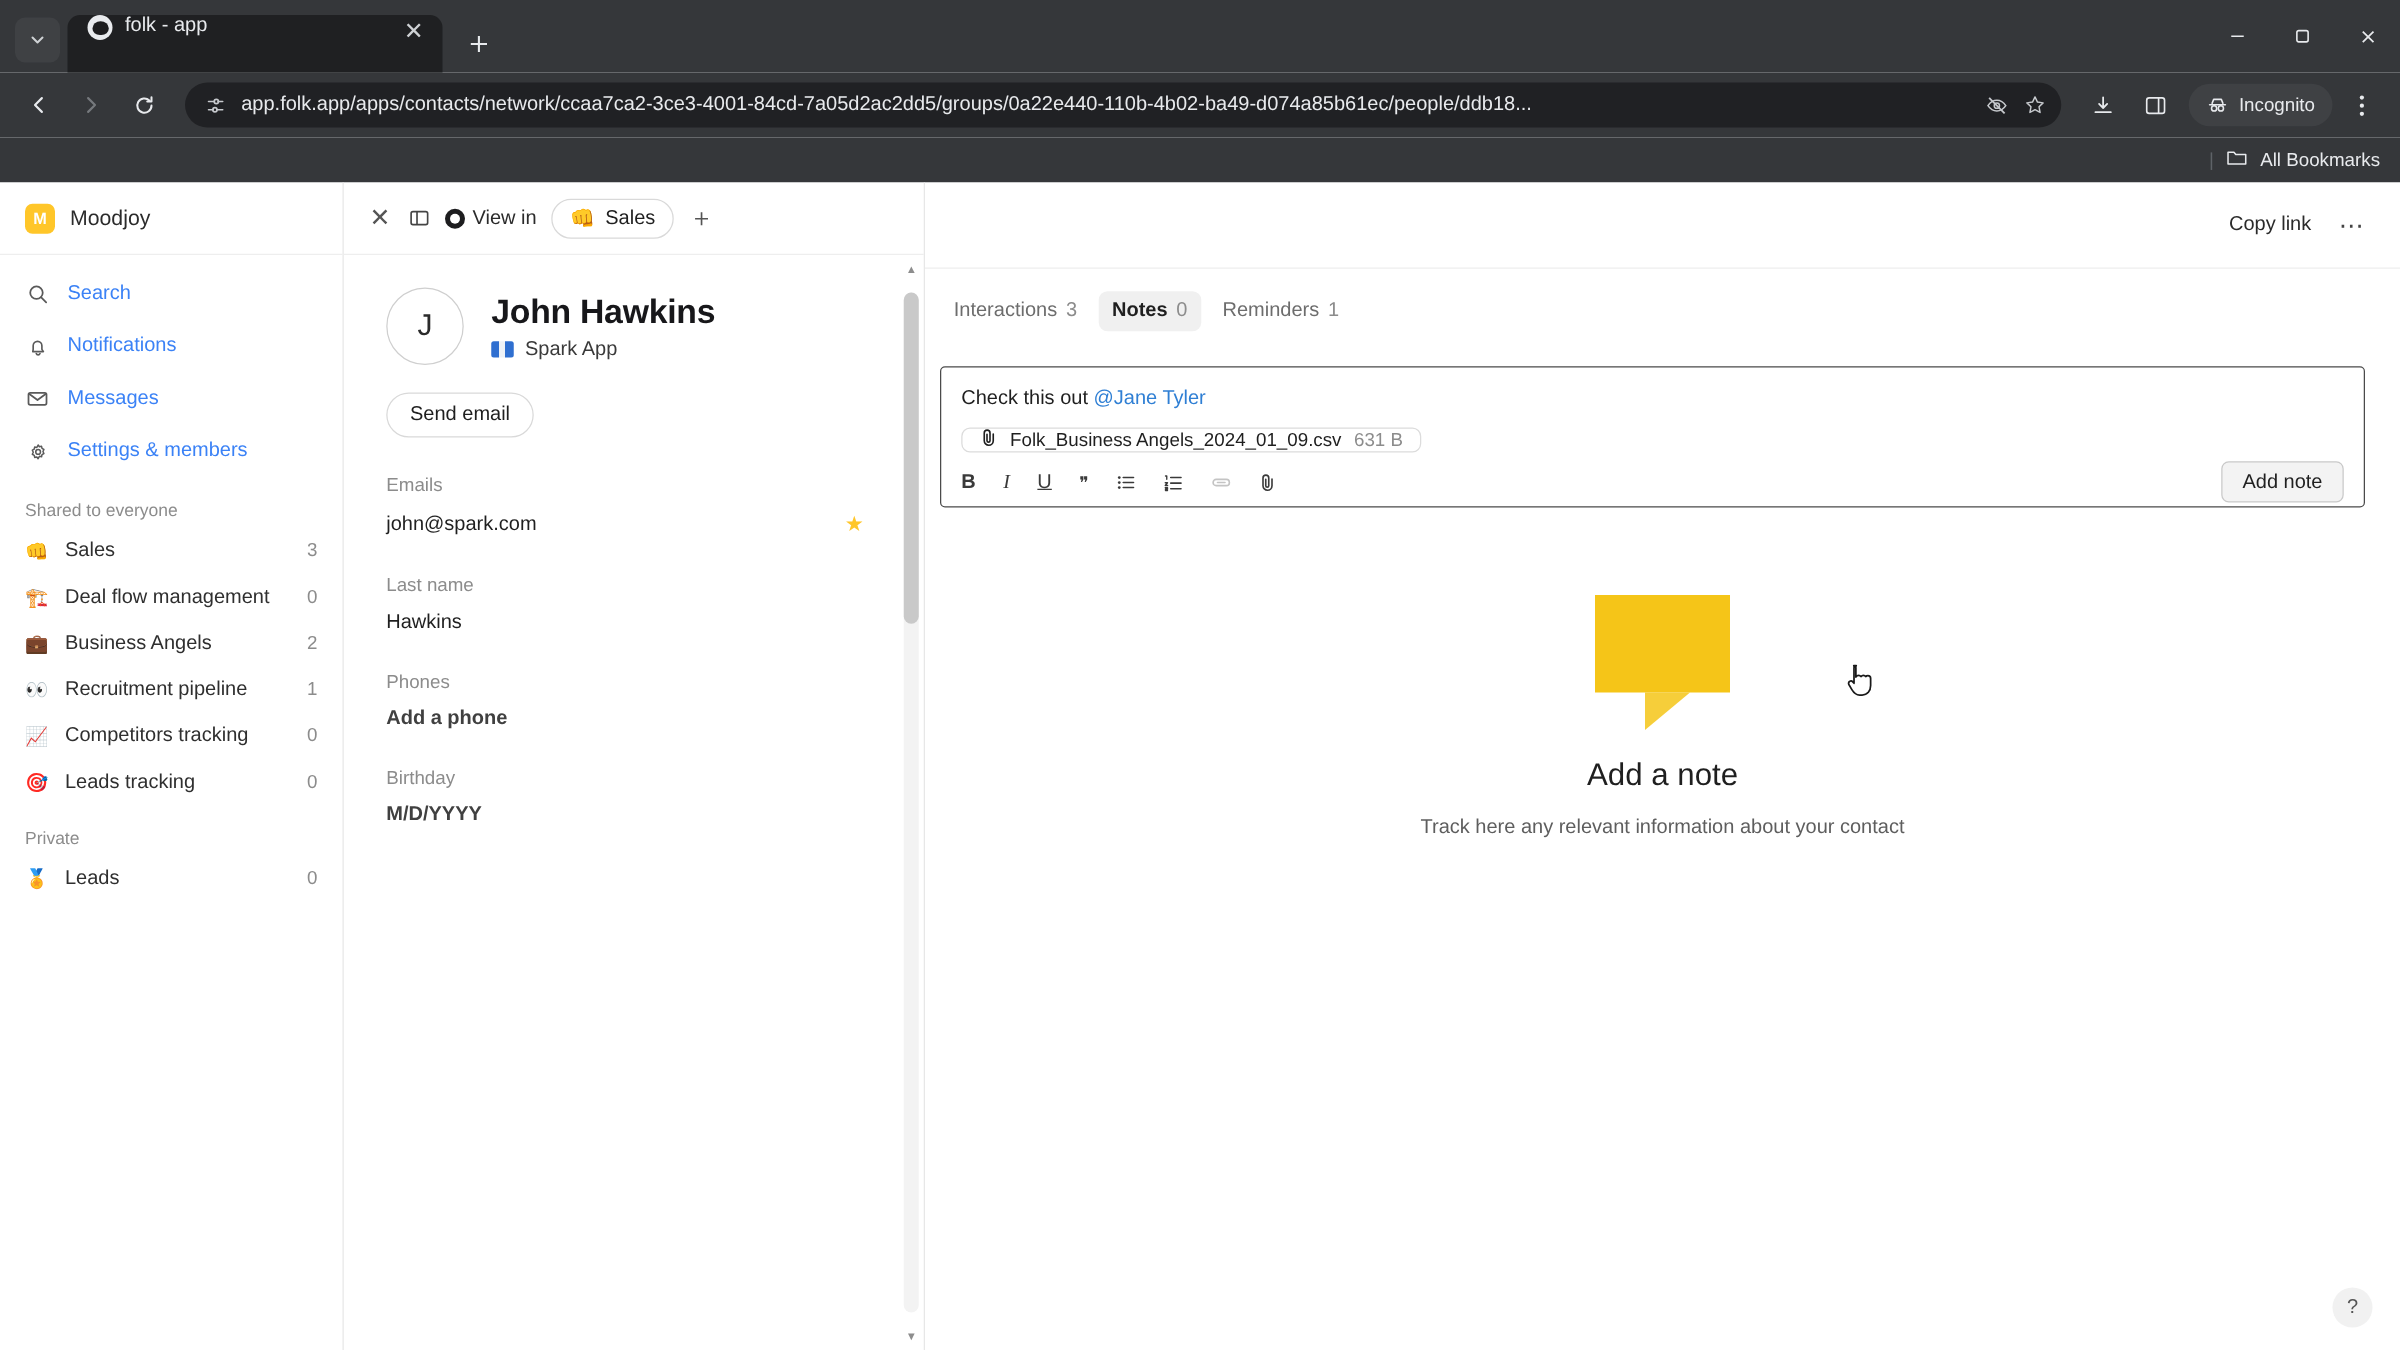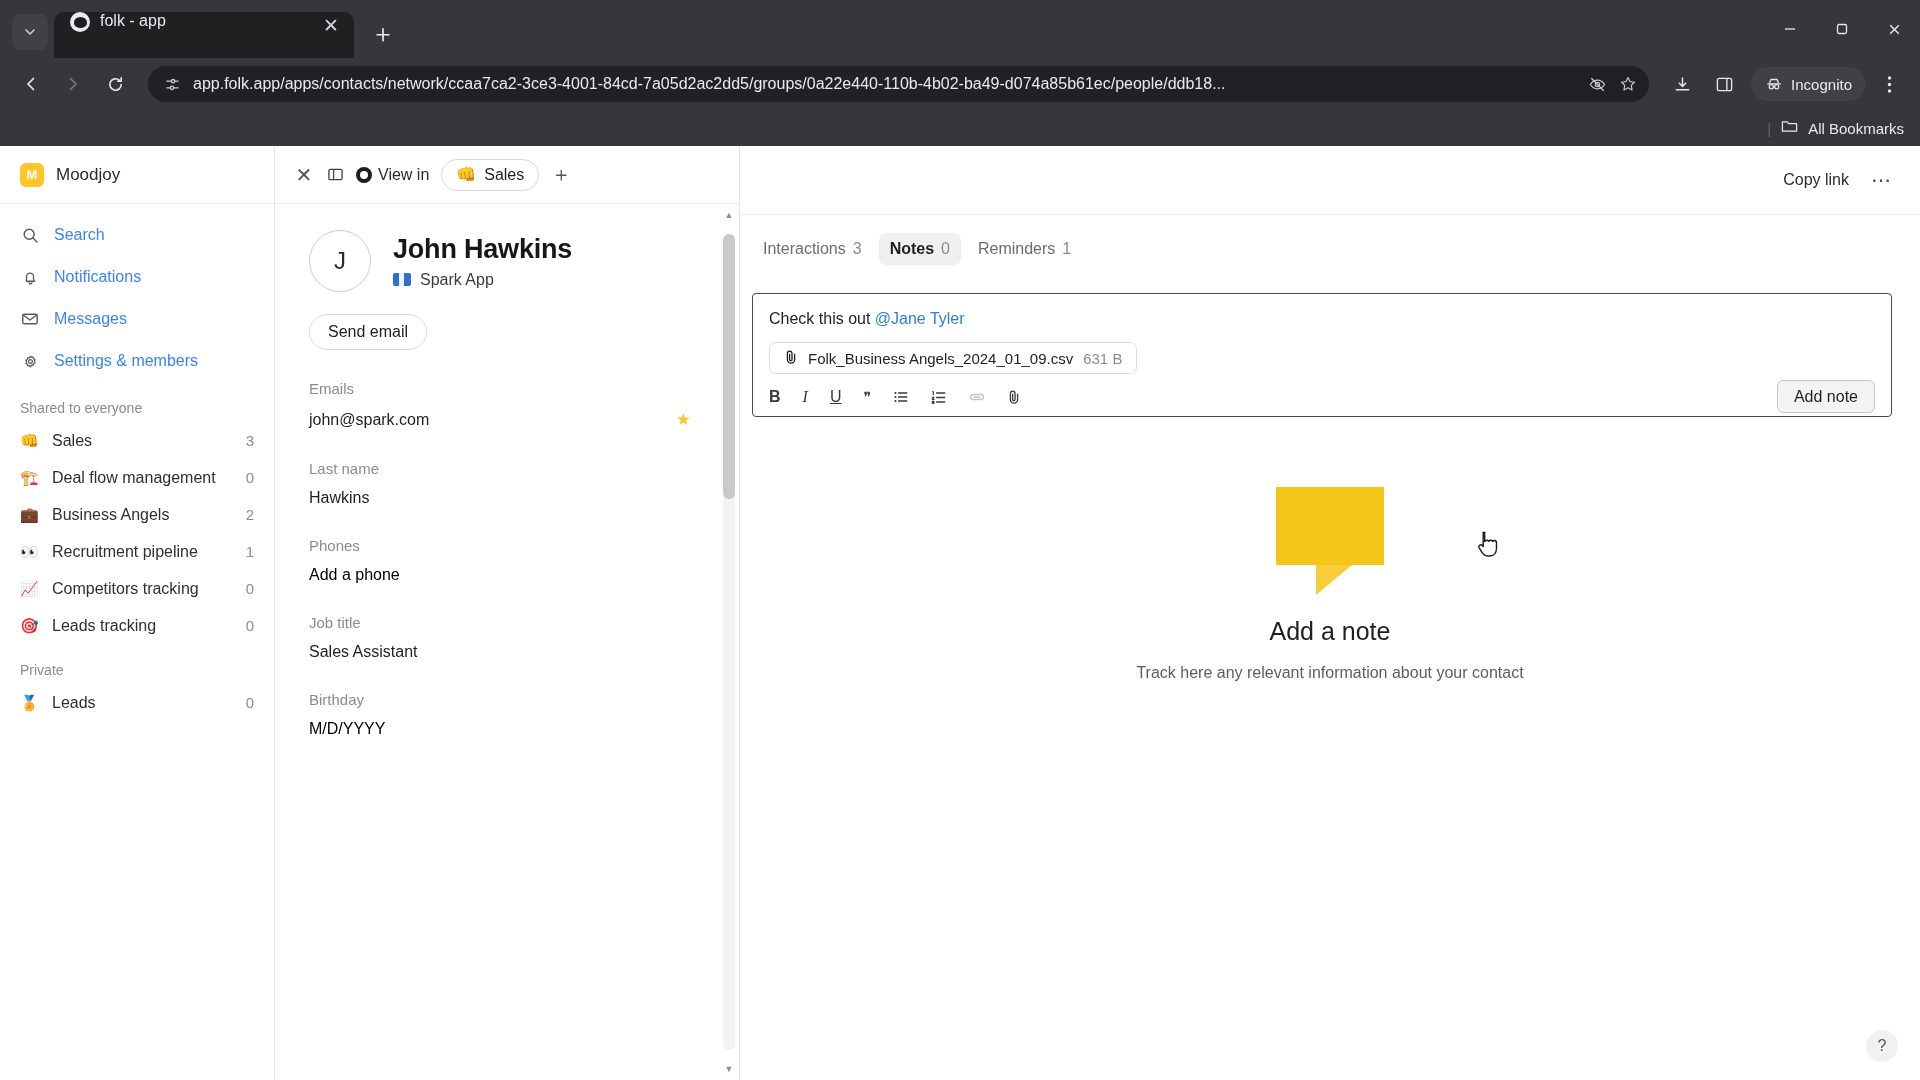--- a/index.html
+++ b/index.html
@@ -92,21 +92,21 @@
   .contact-body { padding: 26px 0 0 34px; }
   .c-head { display:flex; align-items:center; gap: 22px; }
   .avatar { width: 62px; height: 62px; border-radius:50%; border:1px solid #cfcfcf; display:flex; align-items:center; justify-content:center; font-size: 24px; color:#2b2b2b; }
   .c-name { font-size: 27px; font-weight: bold; color:#17171a; letter-spacing:-0.2px; }
   .c-company { display:flex; align-items:center; gap: 9px; font-size: 16px; color:#3a3a3a; margin-top: 6px; }
   .c-company .logo { width: 18px; height: 13px; border-radius: 2px; background: linear-gradient(90deg,#2f6fd0 0 35%, #eef2f7 35% 62%, #2f6fd0 62% 100%); }
   .send-email { margin-top: 22px; height: 36px; border:1px solid #d9d9d9; border-radius: 18px; display:inline-flex; align-items:center; padding: 0 18px; font-size: 16px; color:#1f1f1f; }
   .field { margin-top: 30px; }
   .field-label { font-size: 15px; color:#8c8c8c; }
   .field-value { font-size: 16px; color:#1f1f1f; margin-top: 12px; }
-  .field-value.placeholder { color:#000000; }
+  .field-value.placeholder { color:#404040;font-weight:bold; }
   .email-row { display:flex; align-items:center; justify-content: space-between; padding-right: 48px; margin-top: 12px; }
   .star { color:#FFC629; font-size: 17px; }
 
   .v-scroll { position:absolute; right: 4px; top: 6px; bottom: 6px; width: 12px; display:flex; flex-direction:column; align-items:center; }
   .v-track { flex:1; width: 100%; background:#f3f3f3; border-radius:6px; position:relative; margin: 14px 0; }
   .v-thumb { position:absolute; left:0; right:0; top:0; height: 265px; background:#c9c9c9; border-radius:6px; }
   .v-arrow { color:#8d8d8d; font-size: 9px; }
 
   
   .right { flex:1; display:flex; flex-direction:column; min-width:0; }
@@ -114,21 +114,21 @@
   .copy-link { font-size: 16px; color:#2b2b2b; }
   .dots { font-size: 20px; color:#444; letter-spacing:1px; }
   .tabs { display:flex; align-items:center; gap: 6px; padding: 18px 0 0 12px; }
   .rtab { font-size: 16px; color:#6d6d6d; padding: 7px 11px; border-radius: 7px; display:flex; gap:7px; }
   .rtab.active { background:#f0f0f0; color:#1f1f1f; font-weight: bold; }
   .rtab .cnt { color:#8c8c8c; font-weight: normal; }
 
   .composer { margin: 28px 28px 0 12px; border: 1.5px solid #4a4a4a; border-radius: 4px; padding: 16px 16px 10px 16px; }
   .comp-text { font-size: 16px; color:#1f1f1f; }
   .mention { color:#2f7fd4; }
-  .attach-chip { margin-top: 14px; display:inline-flex; align-items:center; gap: 10px; border:1px solid #dcdcdc; border-radius: 7px; height: 32px; padding: 0 14px; font-size: 15px; color:#1f1f1f; }
+  .attach-chip { margin-top: 14px; display:inline-flex; align-items:center; gap: 10px; border:1px solid #dcdcdc; border-radius: 7px; height: 20px; padding: 0 14px; font-size: 15px; color:#1f1f1f; }
   .attach-size { color:#8c8c8c; }
   .comp-bar { margin-top: 14px; display:flex; align-items:center; gap: 22px; position: relative; }
   .fmt { color:#3a3a3a; font-size: 16px; display:flex; align-items:center; }
   .fmt.disabled { color:#c4c4c4; }
   .add-note {
     position: absolute; right: 0; top: -8px;
     height: 33px; border:1px solid #c9c9c9; border-radius: 6px; background:#f3f3f3;
     display:flex; align-items:center; padding: 0 16px; font-size: 16px; color:#1f1f1f;
   }
   .empty { margin-top: 70px; display:flex; flex-direction:column; align-items:center; }
@@ -394,24 +394,20 @@
           </div>
           <div class="field">
             <div class="field-label">Last name</div>
             <div class="field-value">Hawkins</div>
           </div>
           <div class="field">
             <div class="field-label">Phones</div>
             <div class="field-value placeholder">Add a phone</div>
           </div>
           <div class="field">
-            <div class="field-label">Job title</div>
-            <div class="field-value">Sales Assistant</div>
-          </div>
-          <div class="field">
             <div class="field-label">Birthday</div>
             <div class="field-value placeholder">M/D/YYYY</div>
           </div>
         </div>
 
         <div class="v-scroll">
           <span class="v-arrow">▲</span>
           <div class="v-track">
                 <div class="v-thumb"></div>
               </div>

